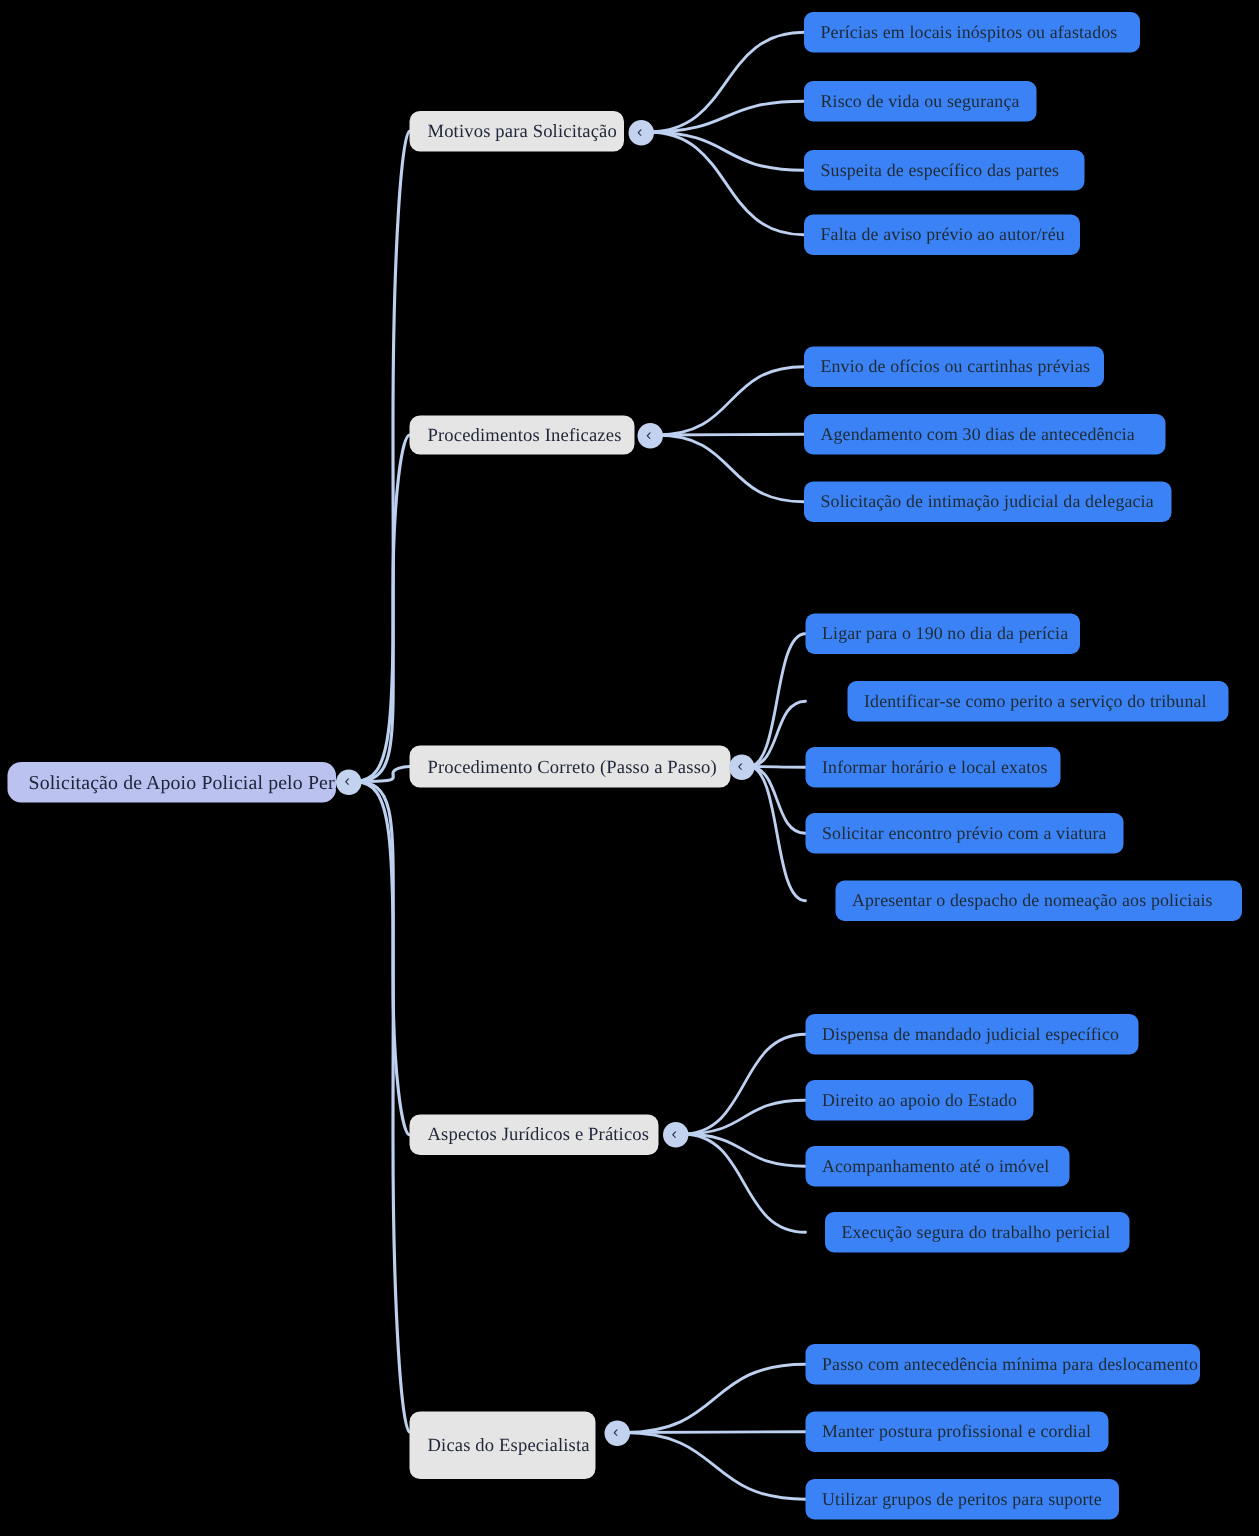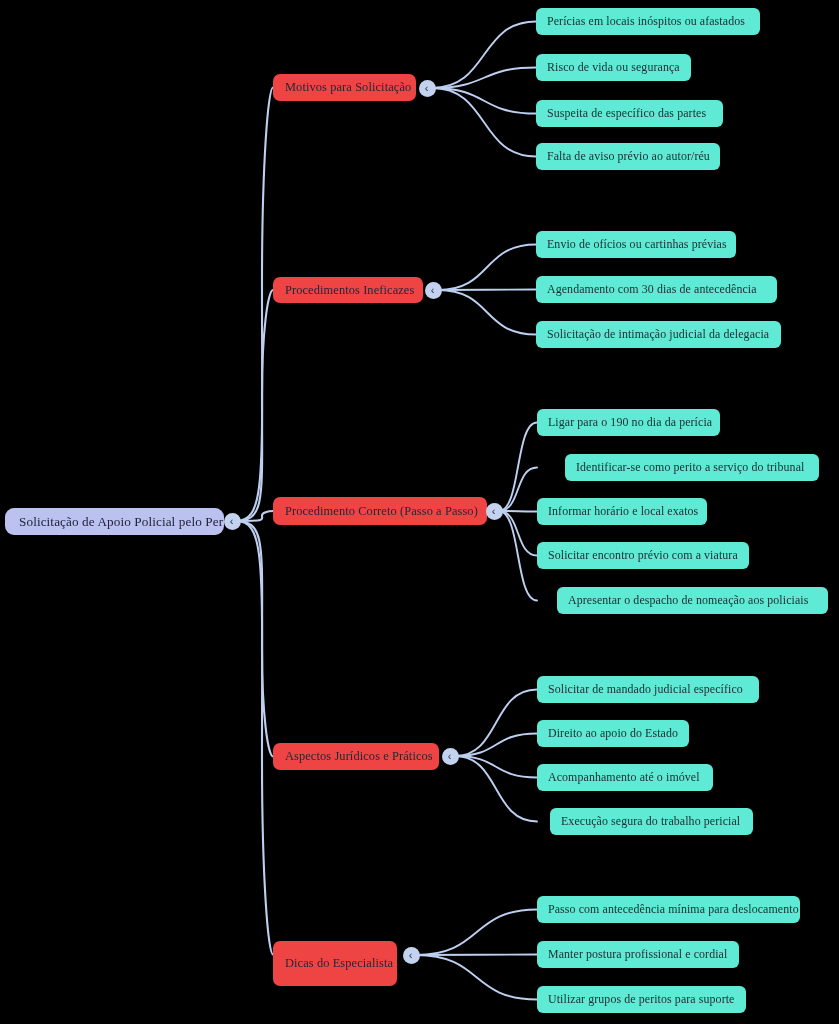--- a/index.html
+++ b/index.html
@@ -46,30 +46,30 @@
   .node-root {
     background: #bcc2f0;
     padding: 0 14px;
     border-radius: 9px;
   }
   .node-root .node-label {
     font-size: 13.2px;
     color: #20253c;
   }
   .node-branch {
-    background: #ef4444;
+    background: #e5e5e5;
     padding: 0 12px;
     border-radius: 7px;
   }
   .node-branch .node-label {
     font-size: 12.4px;
     color: #1f2639;
   }
   .node-leaf {
-    background: #5eead4;
+    background: #3b82f6;
     padding: 0 11px;
     border-radius: 6px;
   }
   .node-leaf .node-label {
     font-size: 11.9px;
     color: #1f2b31;
   }
   .toggle {
     position: absolute;
     width: 17px;
@@ -181,21 +181,21 @@
       <div class="node node-leaf" style="left: 557px; top: 587px; width: 271px; height: 27px;">
         <span class="node-label">Apresentar o despacho de nomeação aos policiais</span>
       </div>
       <div class="node node-branch" style="left: 273px; top: 743px; width: 166px; height: 27px;">
         <span class="node-label">Aspectos Jurídicos e Práticos</span>
       </div>
       <div class="toggle" style="left: 441.5px; top: 747.5px;">
         <span class="chev">‹</span>
       </div>
       <div class="node node-leaf" style="left: 537px; top: 676px; width: 222px; height: 27px;">
-        <span class="node-label">Solicitar de mandado judicial específico</span>
+        <span class="node-label">Dispensa de mandado judicial específico</span>
       </div>
       <div class="node node-leaf" style="left: 537px; top: 720px; width: 152px; height: 27px;">
         <span class="node-label">Direito ao apoio do Estado</span>
       </div>
       <div class="node node-leaf" style="left: 537px; top: 764px; width: 176px; height: 27px;">
         <span class="node-label">Acompanhamento até o imóvel</span>
       </div>
       <div class="node node-leaf" style="left: 537px; top: 808px; width: 203px; height: 27px; margin-left: 13px;">
         <span class="node-label">Execução segura do trabalho pericial</span>
       </div>

